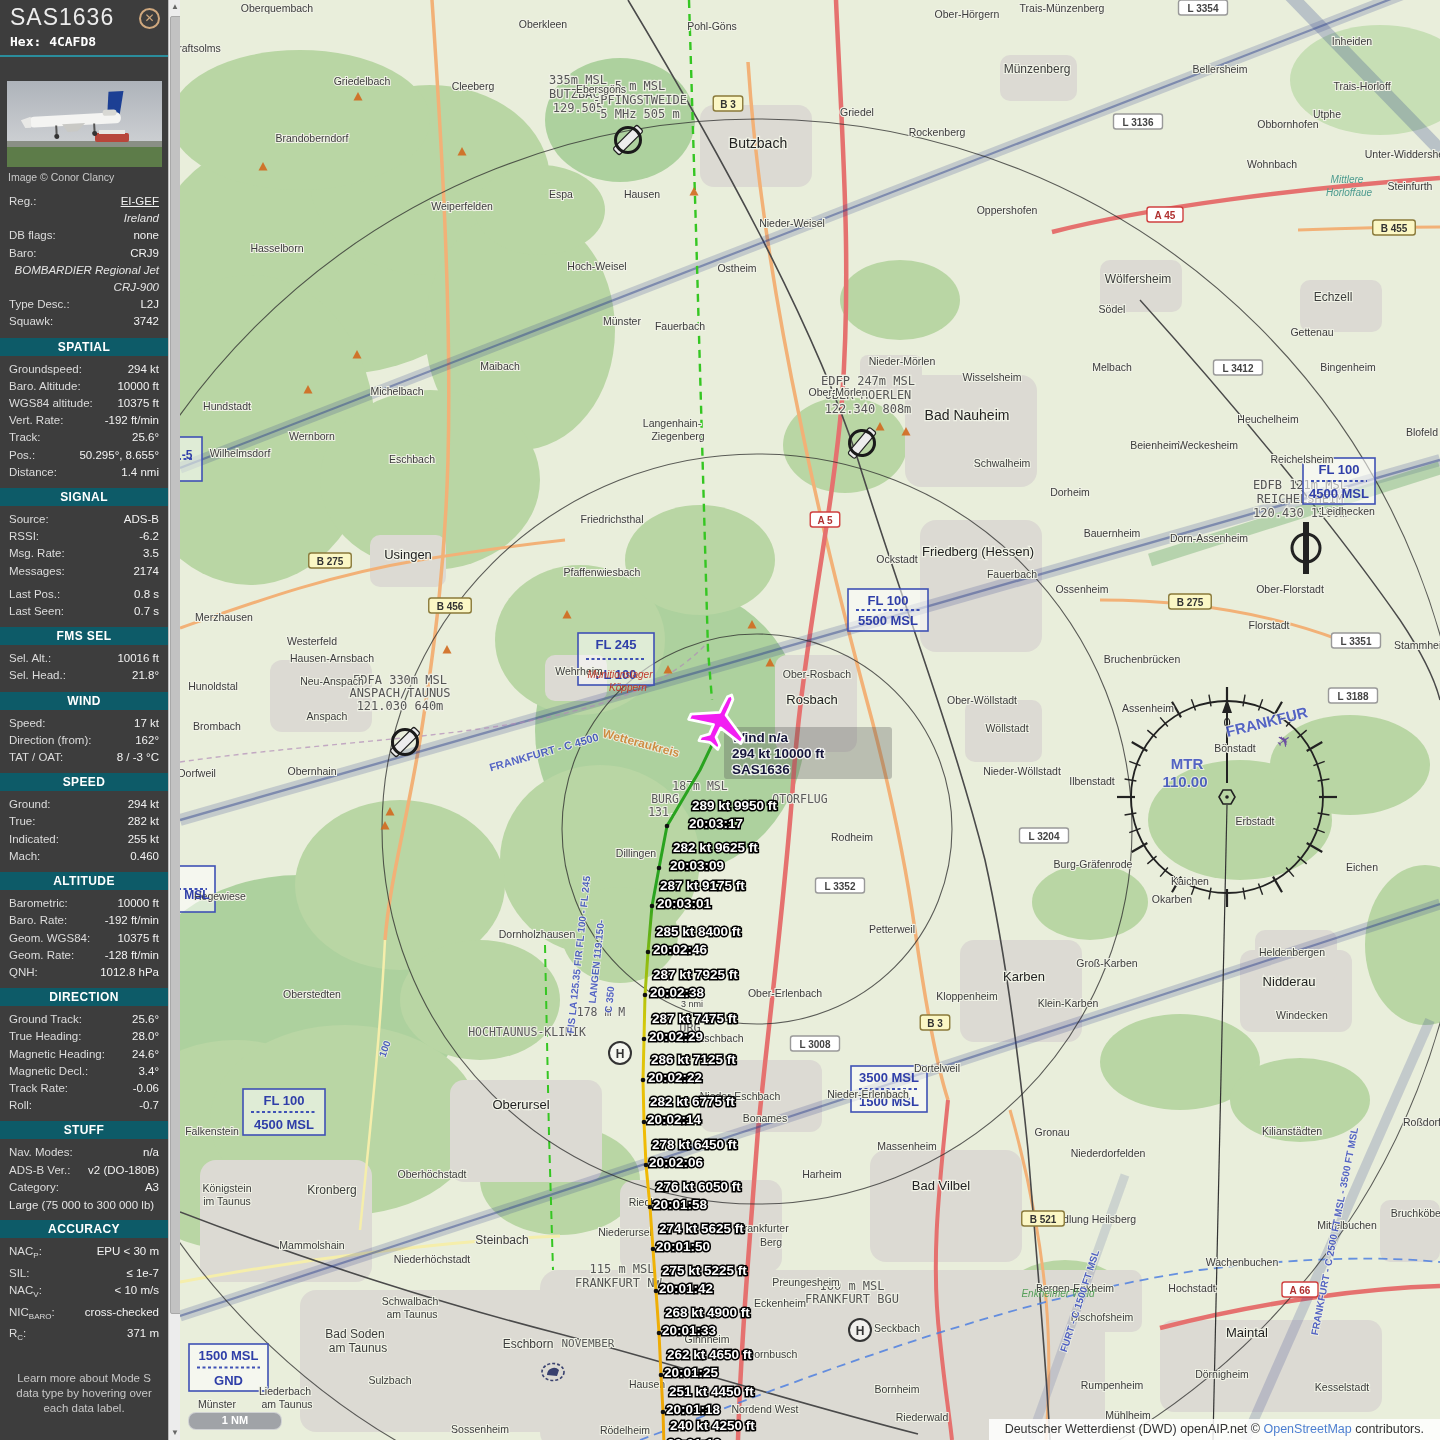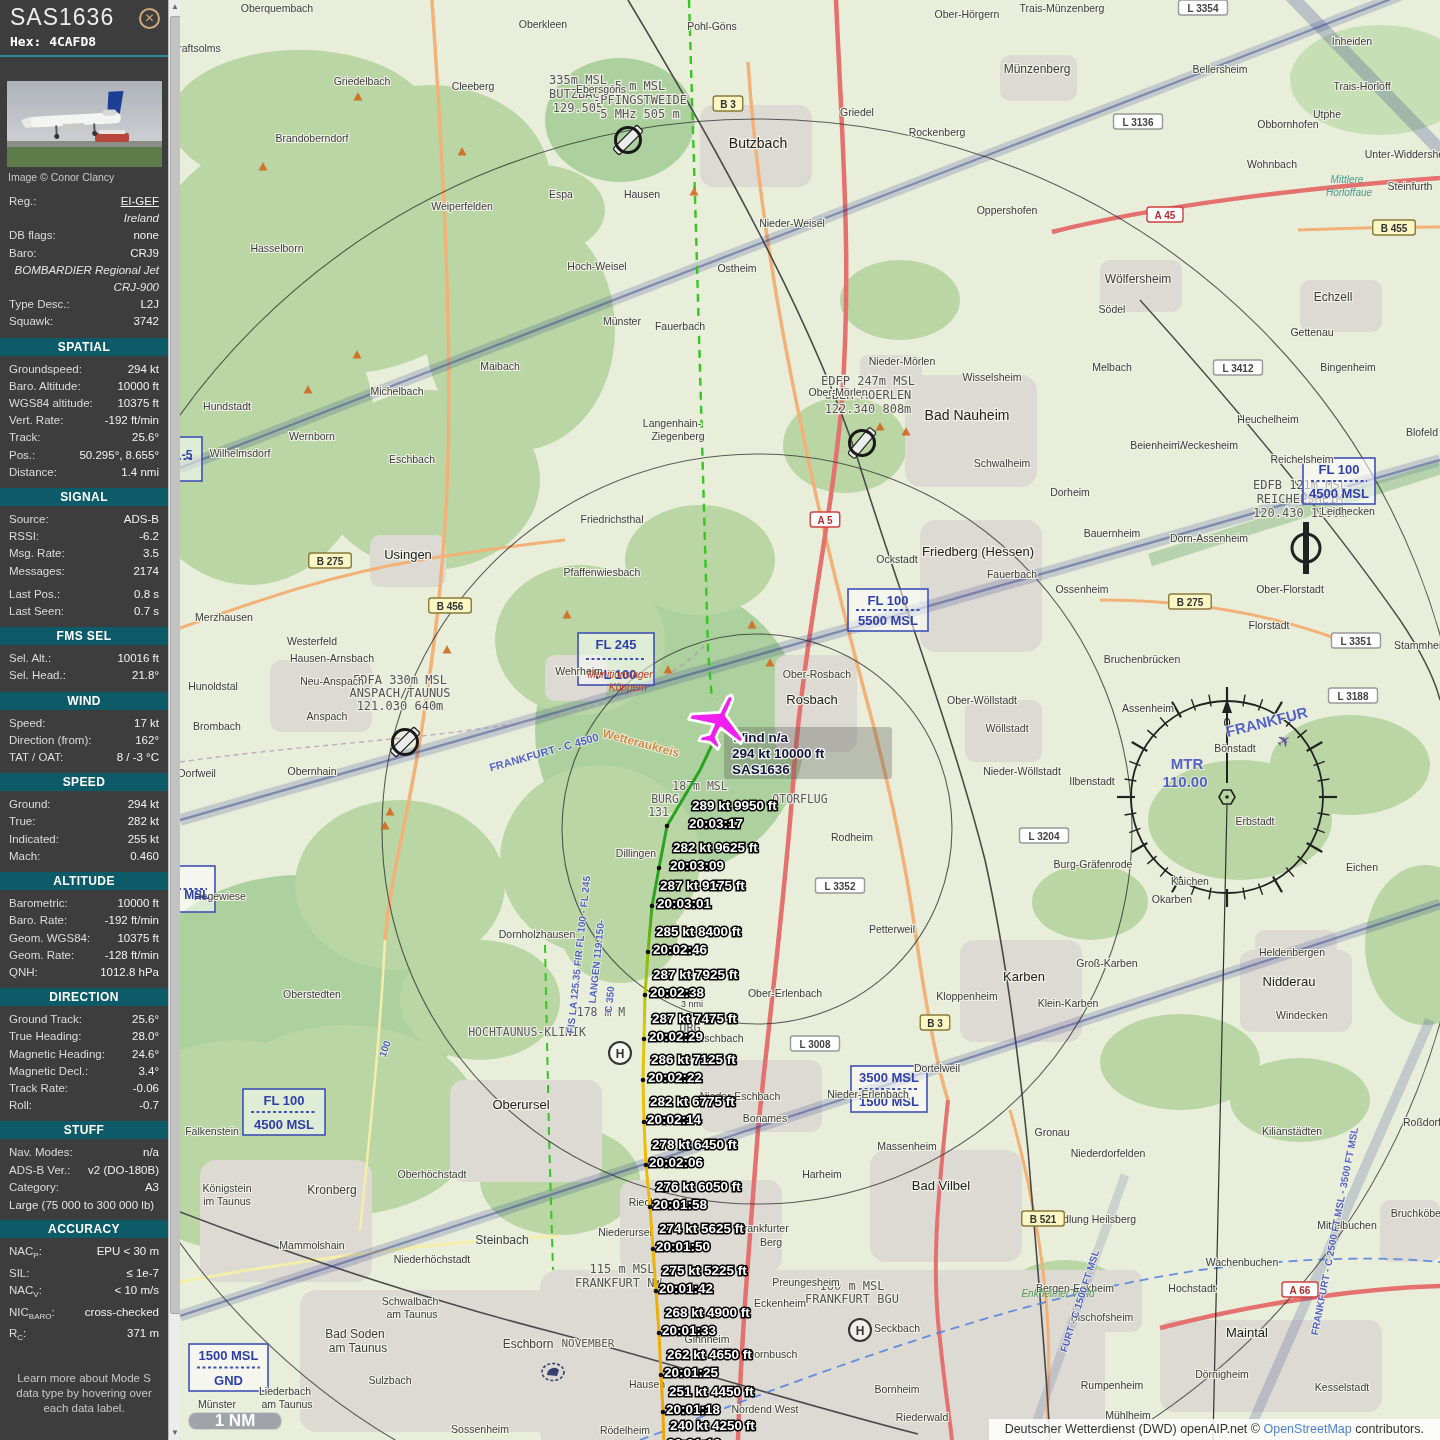--- a/index.html
+++ b/index.html
@@ -38,21 +38,21 @@
   .red{fill:#c0392b;font-style:italic;}
   .asp{fill:#2f3ea8;font-weight:bold;}
   .rot{fill:#3f51c0;font-weight:bold;opacity:.88;paint-order:stroke;stroke:#eef0e4;stroke-width:1.8px;}
   .orange{fill:#d08a3e;opacity:.95;}
   .trail-t{font-weight:bold;font-size:13.5px;fill:#fff;paint-order:stroke;stroke:#000;stroke-width:3.2px;font-family:"Liberation Sans",sans-serif;}
   .apt{font-family:"DejaVu Sans Mono",monospace;fill:#555;paint-order:stroke;stroke:#eef0e4;stroke-width:2.4px;font-size:12px;}
   .boxt{fill:#2f3ea8;font-weight:bold;font-size:13px;text-anchor:middle;}
   .badge-t{font-size:10px;font-weight:bold;text-anchor:middle;}
   #attribution{position:absolute;right:0;bottom:0;height:21px;background:rgba(255,255,255,.85);font-size:12.5px;color:#333;line-height:21px;padding:0 16px;white-space:nowrap;}
   #attribution .oslink{color:#4d7fd0;cursor:pointer;}
-  #scalebar{position:absolute;left:8px;bottom:10px;width:92px;height:16px;background:rgba(70,70,105,.45);border-radius:8px;color:#fff;font-size:17px;font-weight:bold;text-align:center;line-height:15px;border:1px solid rgba(255,255,255,.5);}
+  #scalebar{position:absolute;left:8px;bottom:10px;width:92px;height:16px;background:rgba(70,70,105,.45);border-radius:8px;color:#fff;font-size:11px;font-weight:bold;text-align:center;line-height:15px;border:1px solid rgba(255,255,255,.5);}
 </style>
 </head>
 <body>
 
 <div id="app">
 
   <div id="sidebar">
     <div id="sb-head">
       <div id="sb-title">SAS1636</div>
       <div id="sb-hex"><span>Hex:</span> <span>4CAFD8</span></div>

